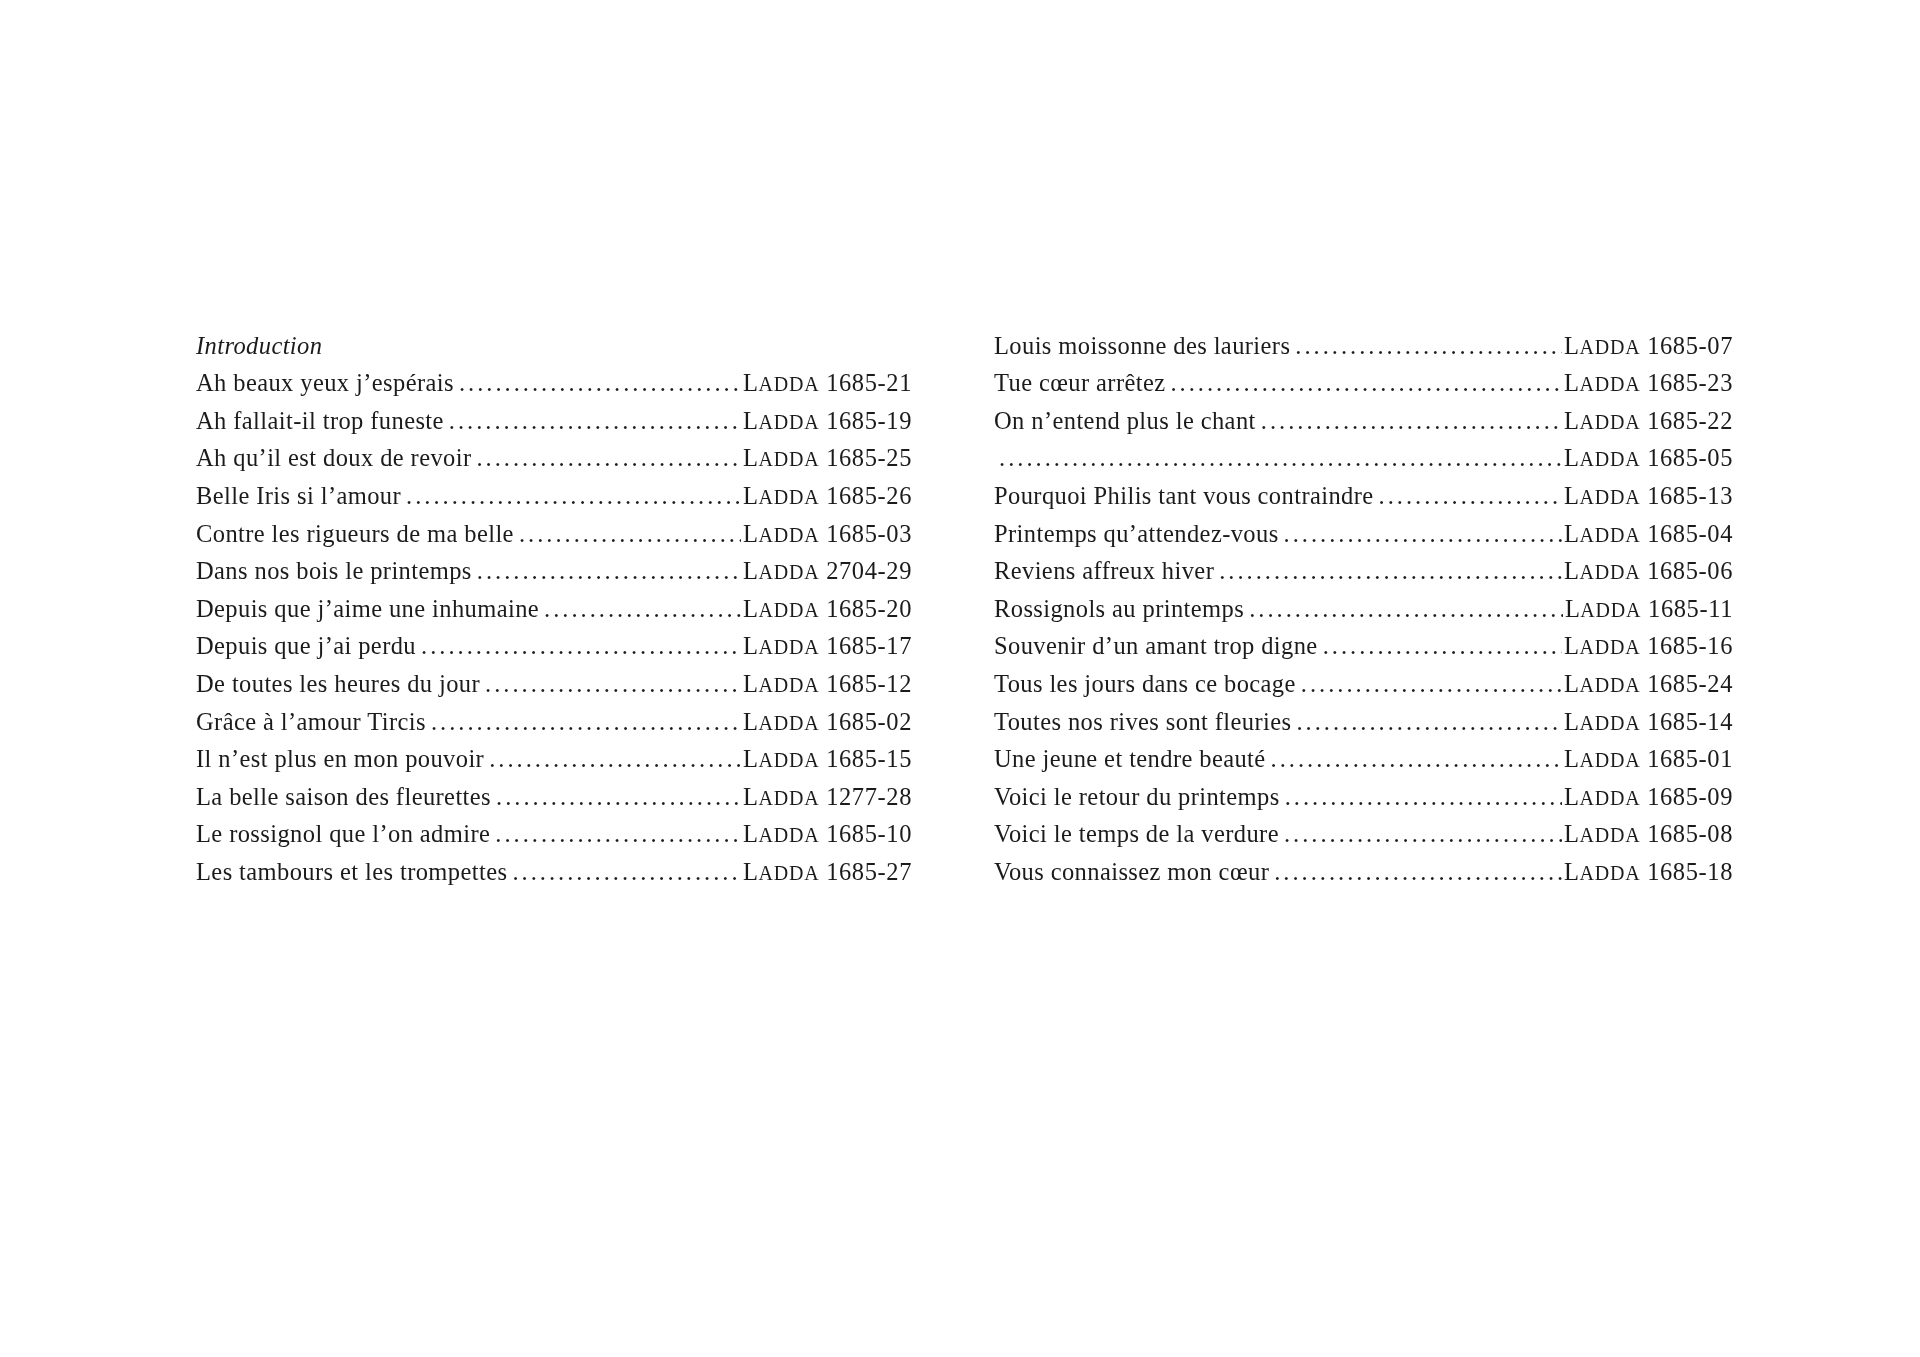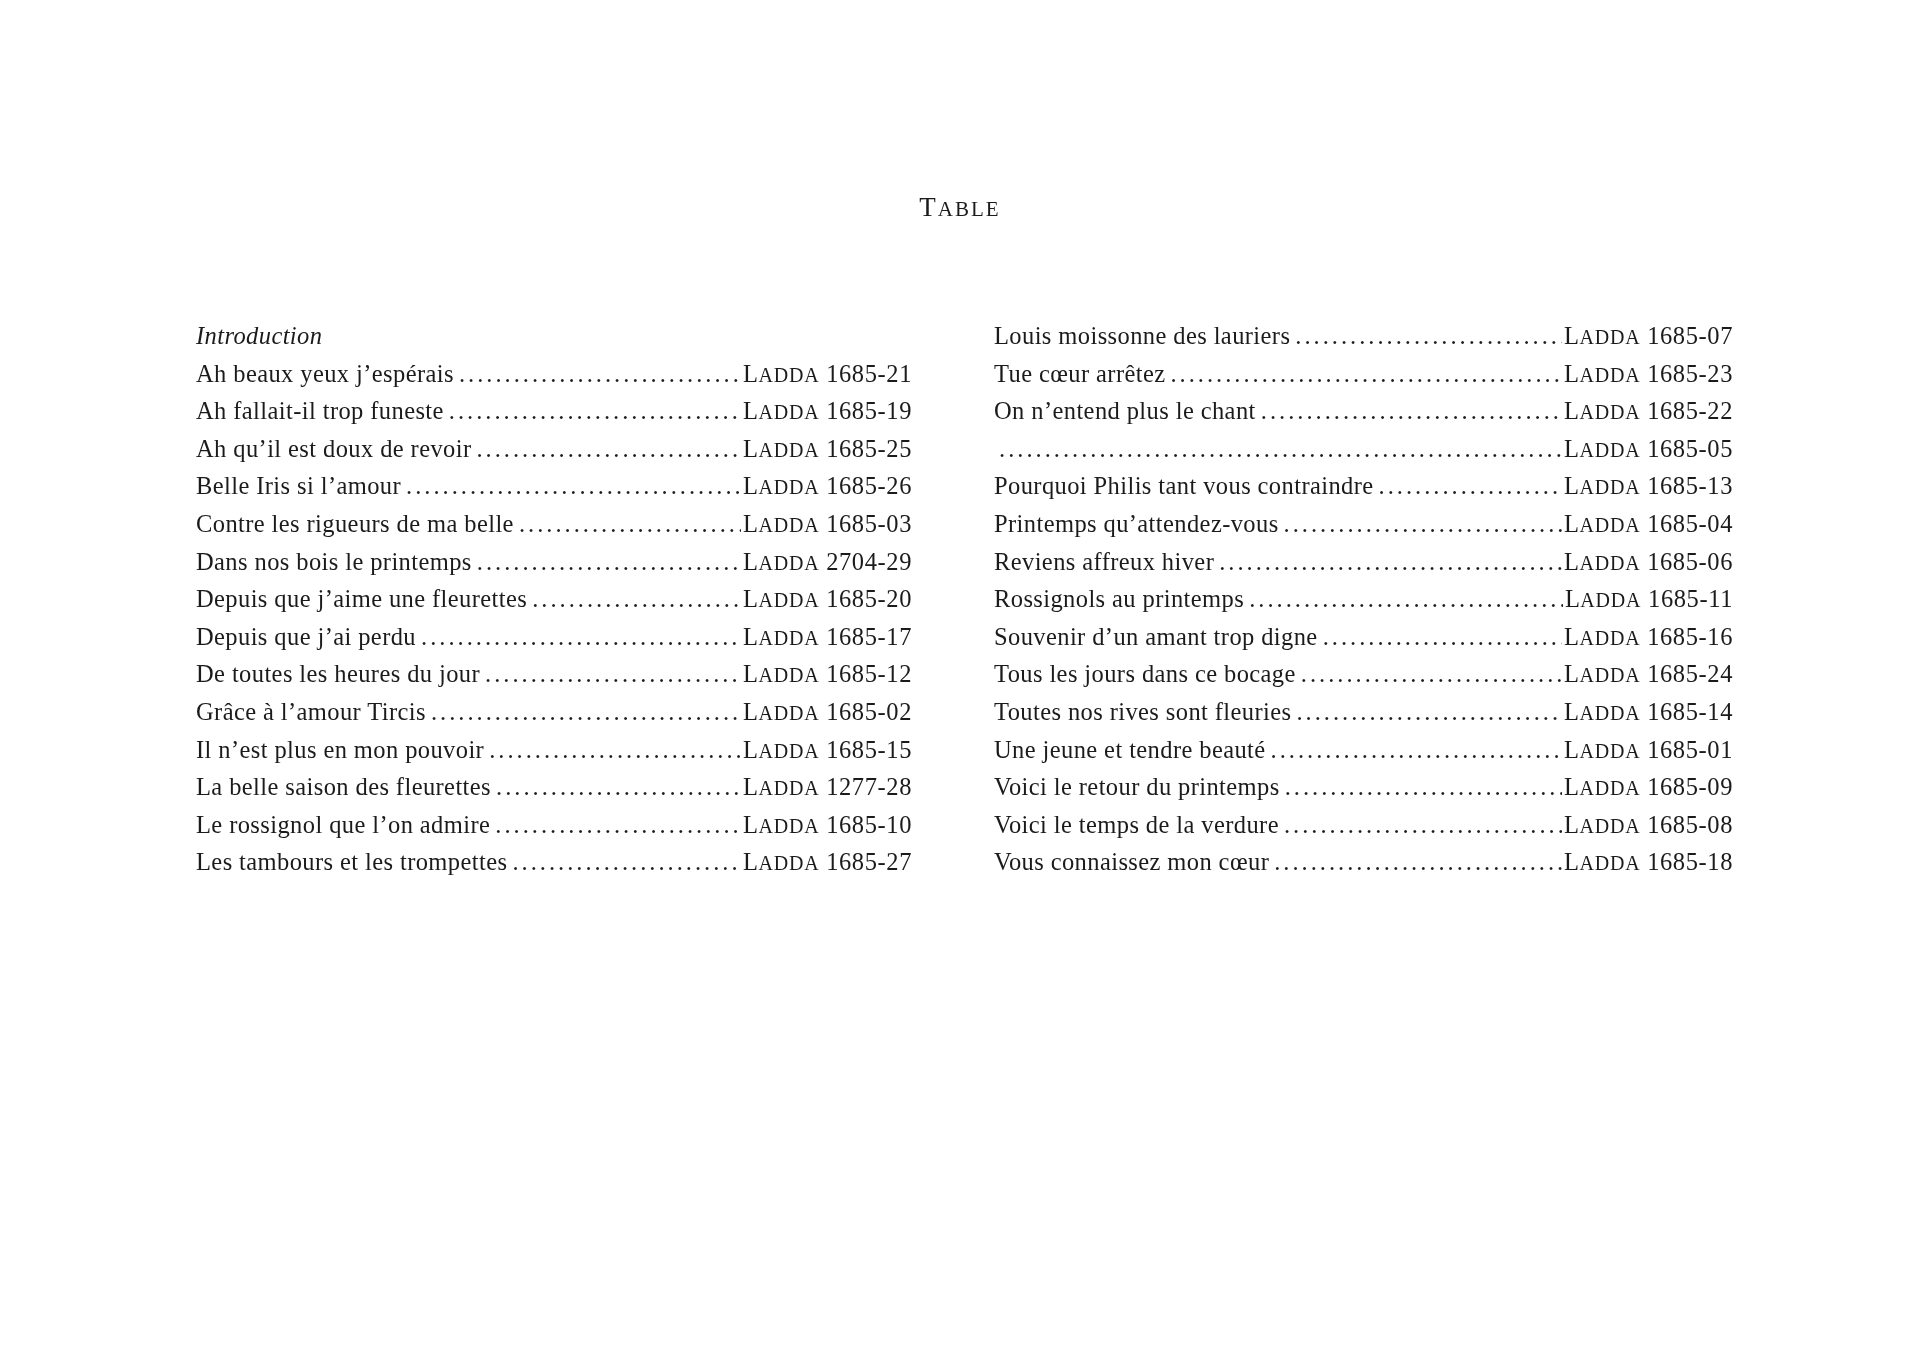--- a/index.html
+++ b/index.html
@@ -36,21 +36,21 @@
   }
   .col {
     width: 716px;
     flex: 0 0 auto;
   }
   .col.col-right {
     width: 739px;
   }
   .row {
     display: flex;
-    align-items: flex-start;
+    align-items: flex-end;
     height: 37.6px;
     font-size: 24.5px;
     letter-spacing: 0.4px;
     white-space: nowrap;
   }
   .entry-title {
     flex: 0 0 auto;
   }
   .entry-title.italic {
     font-style: italic;
@@ -79,21 +79,20 @@
     letter-spacing: 0.6px;
   }
   
   .title .cap { font-size: 27px; }
   .title .scaps { font-size: 21px; letter-spacing: 2px; }
 </style>
 </head>
 <body>
 
 <div class="page">
-  <div class="title"><span class="cap">T</span><span class="scaps">ABLE</span></div>
   <div class="columns">
     <div class="col col-left">
         <div class="row">
           <span class="entry-title italic">Introduction</span>
         </div>
         <div class="row">
           <span class="entry-title">Ah beaux yeux j’espérais</span>
           <span class="dots">........................................................................................................................</span>
           <span class="ref"><span><span class="cap">L</span><span class="scaps">ADDA</span></span><span class="refnum"> 1685-21</span></span>
         </div>
@@ -116,21 +115,21 @@
           <span class="entry-title">Contre les rigueurs de ma belle</span>
           <span class="dots">........................................................................................................................</span>
           <span class="ref"><span><span class="cap">L</span><span class="scaps">ADDA</span></span><span class="refnum"> 1685-03</span></span>
         </div>
         <div class="row">
           <span class="entry-title">Dans nos bois le printemps</span>
           <span class="dots">........................................................................................................................</span>
           <span class="ref"><span><span class="cap">L</span><span class="scaps">ADDA</span></span><span class="refnum"> 2704-29</span></span>
         </div>
         <div class="row">
-          <span class="entry-title">Depuis que j’aime une fleurettes</span>
+          <span class="entry-title">Depuis que j’aime une inhumaine</span>
           <span class="dots">........................................................................................................................</span>
           <span class="ref"><span><span class="cap">L</span><span class="scaps">ADDA</span></span><span class="refnum"> 1685-20</span></span>
         </div>
         <div class="row">
           <span class="entry-title">Depuis que j’ai perdu</span>
           <span class="dots">........................................................................................................................</span>
           <span class="ref"><span><span class="cap">L</span><span class="scaps">ADDA</span></span><span class="refnum"> 1685-17</span></span>
         </div>
         <div class="row">
           <span class="entry-title">De toutes les heures du jour</span>

